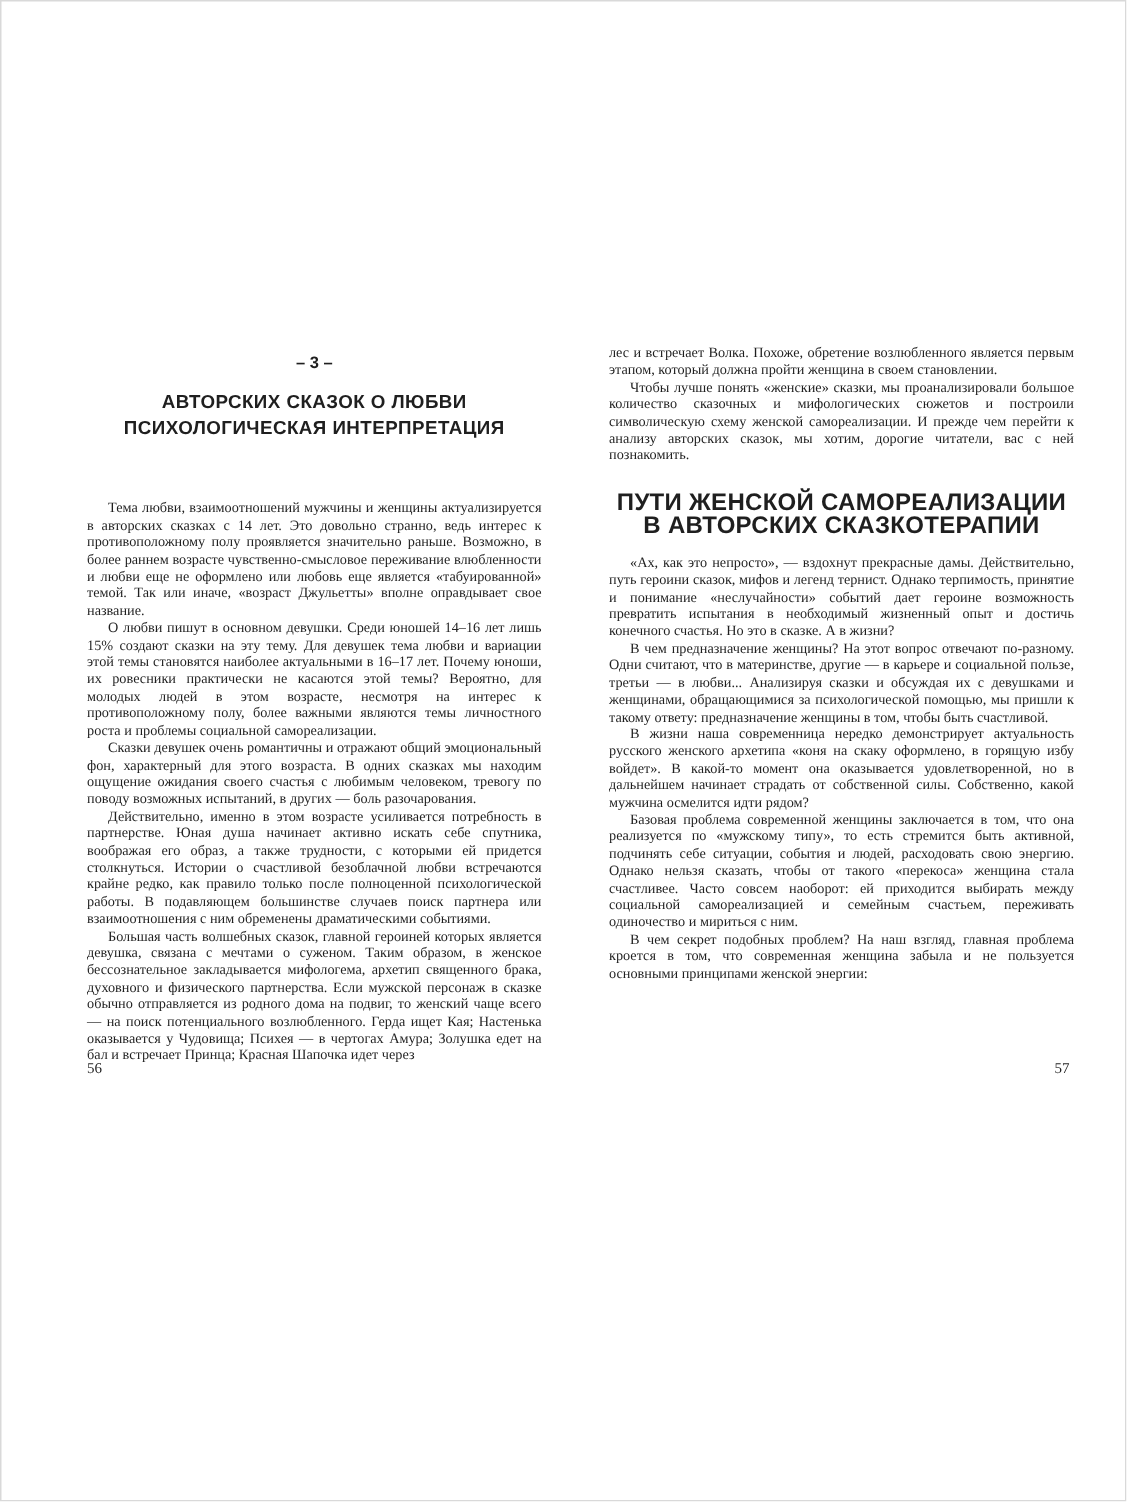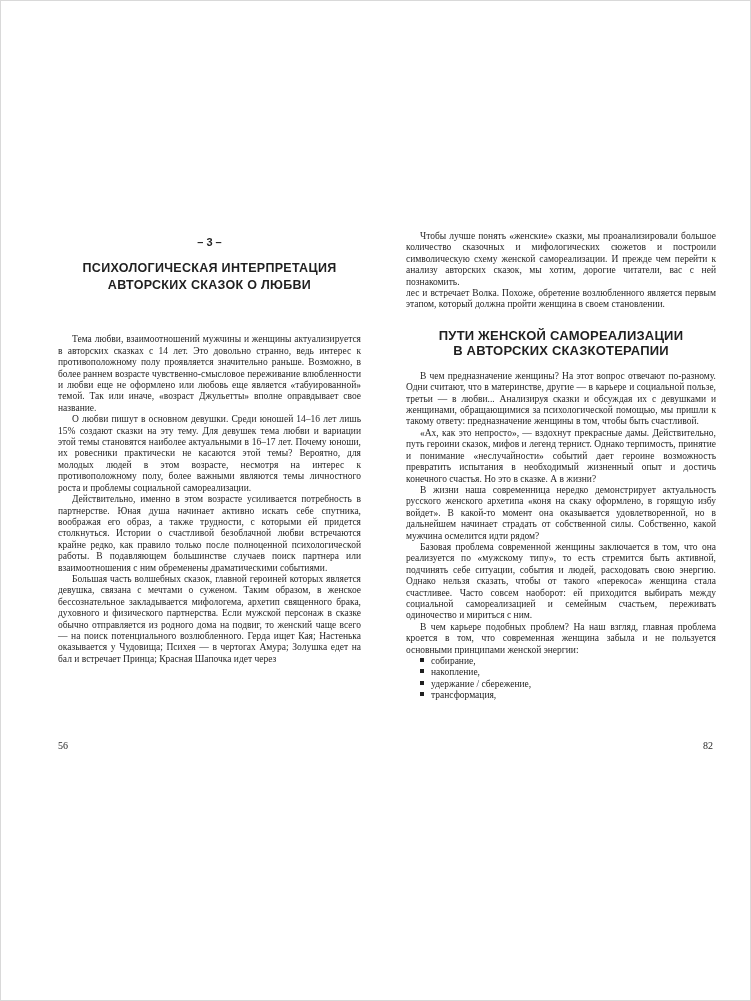--- a/index.html
+++ b/index.html
@@ -34,21 +34,21 @@
     font-weight: bold;
     font-size: 12.5px;
     line-height: 17px;
     letter-spacing: 0.3px;
     margin-bottom: 40px;
   }
   .section-title {
     text-align: center;
     font-family: "Liberation Sans", sans-serif;
     font-weight: bold;
-    font-size: 13px;
+    font-size: 16px;
     line-height: 15px;
     letter-spacing: 0.2px;
     margin: 17px 0 13px 0;
   }
   p.body-par {
     margin: 0;
     text-align: justify;
     text-indent: 14px;
   }
   p.body-par.no-indent { text-indent: 0; }
@@ -62,68 +62,55 @@
   .sq {
     display: inline-block;
     width: 4px;
     height: 4px;
     background: #1f1f1f;
     margin-right: 7px;
     vertical-align: 2px;
   }
   .page-number {
     position: absolute;
-    top: 739px;
+    top: 706px;
     font-size: 10px;
     color: #1f1f1f;
   }
   .page-number.left  { left: 57px; }
   .page-number.right { right: 37px; }
 </style>
 </head>
 <body>
 
 <div class="spread">
 
   <div class="col col-left">
     <div class="chapter-marker">– 3 –</div>
     <div class="chapter-title">
+      <div>АВТОРСКИХ СКАЗОК О ЛЮБВИ</div>
       <div>ПСИХОЛОГИЧЕСКАЯ ИНТЕРПРЕТАЦИЯ</div>
-      <div>АВТОРСКИХ СКАЗОК О ЛЮБВИ</div>
     </div>
     <p class="body-par">Тема любви, взаимоотношений мужчины и женщины актуализируется в авторских сказках с 14 лет. Это довольно странно, ведь интерес к противоположному полу проявляется значительно раньше. Возможно, в более раннем возрасте чувственно-смысловое переживание влюбленности и любви еще не оформлено или любовь еще является «табуированной» темой. Так или иначе, «возраст Джульетты» вполне оправдывает свое название.</p>
     <p class="body-par">О любви пишут в основном девушки. Среди юношей 14–16 лет лишь 15% создают сказки на эту тему. Для девушек тема любви и вариации этой темы становятся наиболее актуальными в 16–17 лет. Почему юноши, их ровесники практически не касаются этой темы? Вероятно, для молодых людей в этом возрасте, несмотря на интерес к противоположному полу, более важными являются темы личностного роста и проблемы социальной самореализации.</p>
+    <p class="body-par">Сказки девушек очень романтичны и отражают общий эмоциональный фон, характерный для этого возраста. В одних сказках мы находим ощущение ожидания своего счастья с любимым человеком, тревогу по поводу возможных испытаний, в других — боль разочарования.</p>
     <p class="body-par">Действительно, именно в этом возрасте усиливается потребность в партнерстве. Юная душа начинает активно искать себе спутника, воображая его образ, а также трудности, с которыми ей придется столкнуться. Истории о счастливой безоблачной любви встречаются крайне редко, как правило только после полноценной психологической работы. В подавляющем большинстве случаев поиск партнера или взаимоотношения с ним обременены драматическими событиями.</p>
     <p class="body-par">Большая часть волшебных сказок, главной героиней которых является девушка, связана с мечтами о суженом. Таким образом, в женское бессознательное закладывается мифологема, архетип священного брака, духовного и физического партнерства. Если мужской персонаж в сказке обычно отправляется из родного дома на подвиг, то женский чаще всего — на поиск потенциального возлюбленного. Герда ищет Кая; Настенька оказывается у Чудовища; Психея — в чертогах Амура; Золушка едет на бал и встречает Принца; Красная Шапочка идет через</p>
   </div>
 
   <div class="col col-right">
+    <p class="body-par no-indent">лес и встречает Волка. Похоже, обретение возлюбленного является первым этапом, который должна пройти женщина в своем становлении.</p>
     <p class="body-par">Чтобы лучше понять «женские» сказки, мы проанализировали большое количество сказочных и мифологических сюжетов и построили символическую схему женской самореализации. И прежде чем перейти к анализу авторских сказок, мы хотим, дорогие читатели, вас с ней познакомить.</p>
-    <p class="body-par no-indent">лес и встречает Волка. Похоже, обретение возлюбленного является первым этапом, который должна пройти женщина в своем становлении.</p>
     <div class="section-title">
       <div>ПУТИ ЖЕНСКОЙ САМОРЕАЛИЗАЦИИ</div>
       <div>В АВТОРСКИХ СКАЗКОТЕРАПИИ</div>
     </div>
+    <p class="body-par">«Ах, как это непросто», — вздохнут прекрасные дамы. Действительно, путь героини сказок, мифов и легенд тернист. Однако терпимость, принятие и понимание «неслучайности» событий дает героине возможность превратить испытания в необходимый жизненный опыт и достичь конечного счастья. Но это в сказке. А в жизни?</p>
     <p class="body-par">В чем предназначение женщины? На этот вопрос отвечают по-разному. Одни считают, что в материнстве, другие — в карьере и социальной пользе, третьи — в любви... Анализируя сказки и обсуждая их с девушками и женщинами, обращающимися за психологической помощью, мы пришли к такому ответу: предназначение женщины в том, чтобы быть счастливой.</p>
-    <p class="body-par">«Ах, как это непросто», — вздохнут прекрасные дамы. Действительно, путь героини сказок, мифов и легенд тернист. Однако терпимость, принятие и понимание «неслучайности» событий дает героине возможность превратить испытания в необходимый жизненный опыт и достичь конечного счастья. Но это в сказке. А в жизни?</p>
     <p class="body-par">В жизни наша современница нередко демонстрирует актуальность русского женского архетипа «коня на скаку оформлено, в горящую избу войдет». В какой-то момент она оказывается удовлетворенной, но в дальнейшем начинает страдать от собственной силы. Собственно, какой мужчина осмелится идти рядом?</p>
     <p class="body-par">Базовая проблема современной женщины заключается в том, что она реализуется по «мужскому типу», то есть стремится быть активной, подчинять себе ситуации, события и людей, расходовать свою энергию. Однако нельзя сказать, чтобы от такого «перекоса» женщина стала счастливее. Часто совсем наоборот: ей приходится выбирать между социальной самореализацией и семейным счастьем, переживать одиночество и мириться с ним.</p>
-    <p class="body-par">В чем карьере подобных проблем? На наш взгляд, главная проблема кроется в том, что современная женщина забыла и не пользуется основными принципами женской энергии:</p>
-    <ul class="energy-list">
-      <li>
-        <span class="sq"></span><span>собирание,</span>
-      </li>
-      <li>
-        <span class="sq"></span><span>накопление,</span>
-      </li>
-      <li>
-        <span class="sq"></span><span>удержание / сбережение,</span>
-      </li>
-      <li>
-        <span class="sq"></span><span>трансформация,</span>
-      </li>
-    </ul>
+    <p class="body-par">В чем секрет подобных проблем? На наш взгляд, главная проблема кроется в том, что современная женщина забыла и не пользуется основными принципами женской энергии:</p>
   </div>
 
   <div class="page-number left">56</div>
-  <div class="page-number right">82</div>
+  <div class="page-number right">57</div>
 
 </div>
 
 </body></html>

